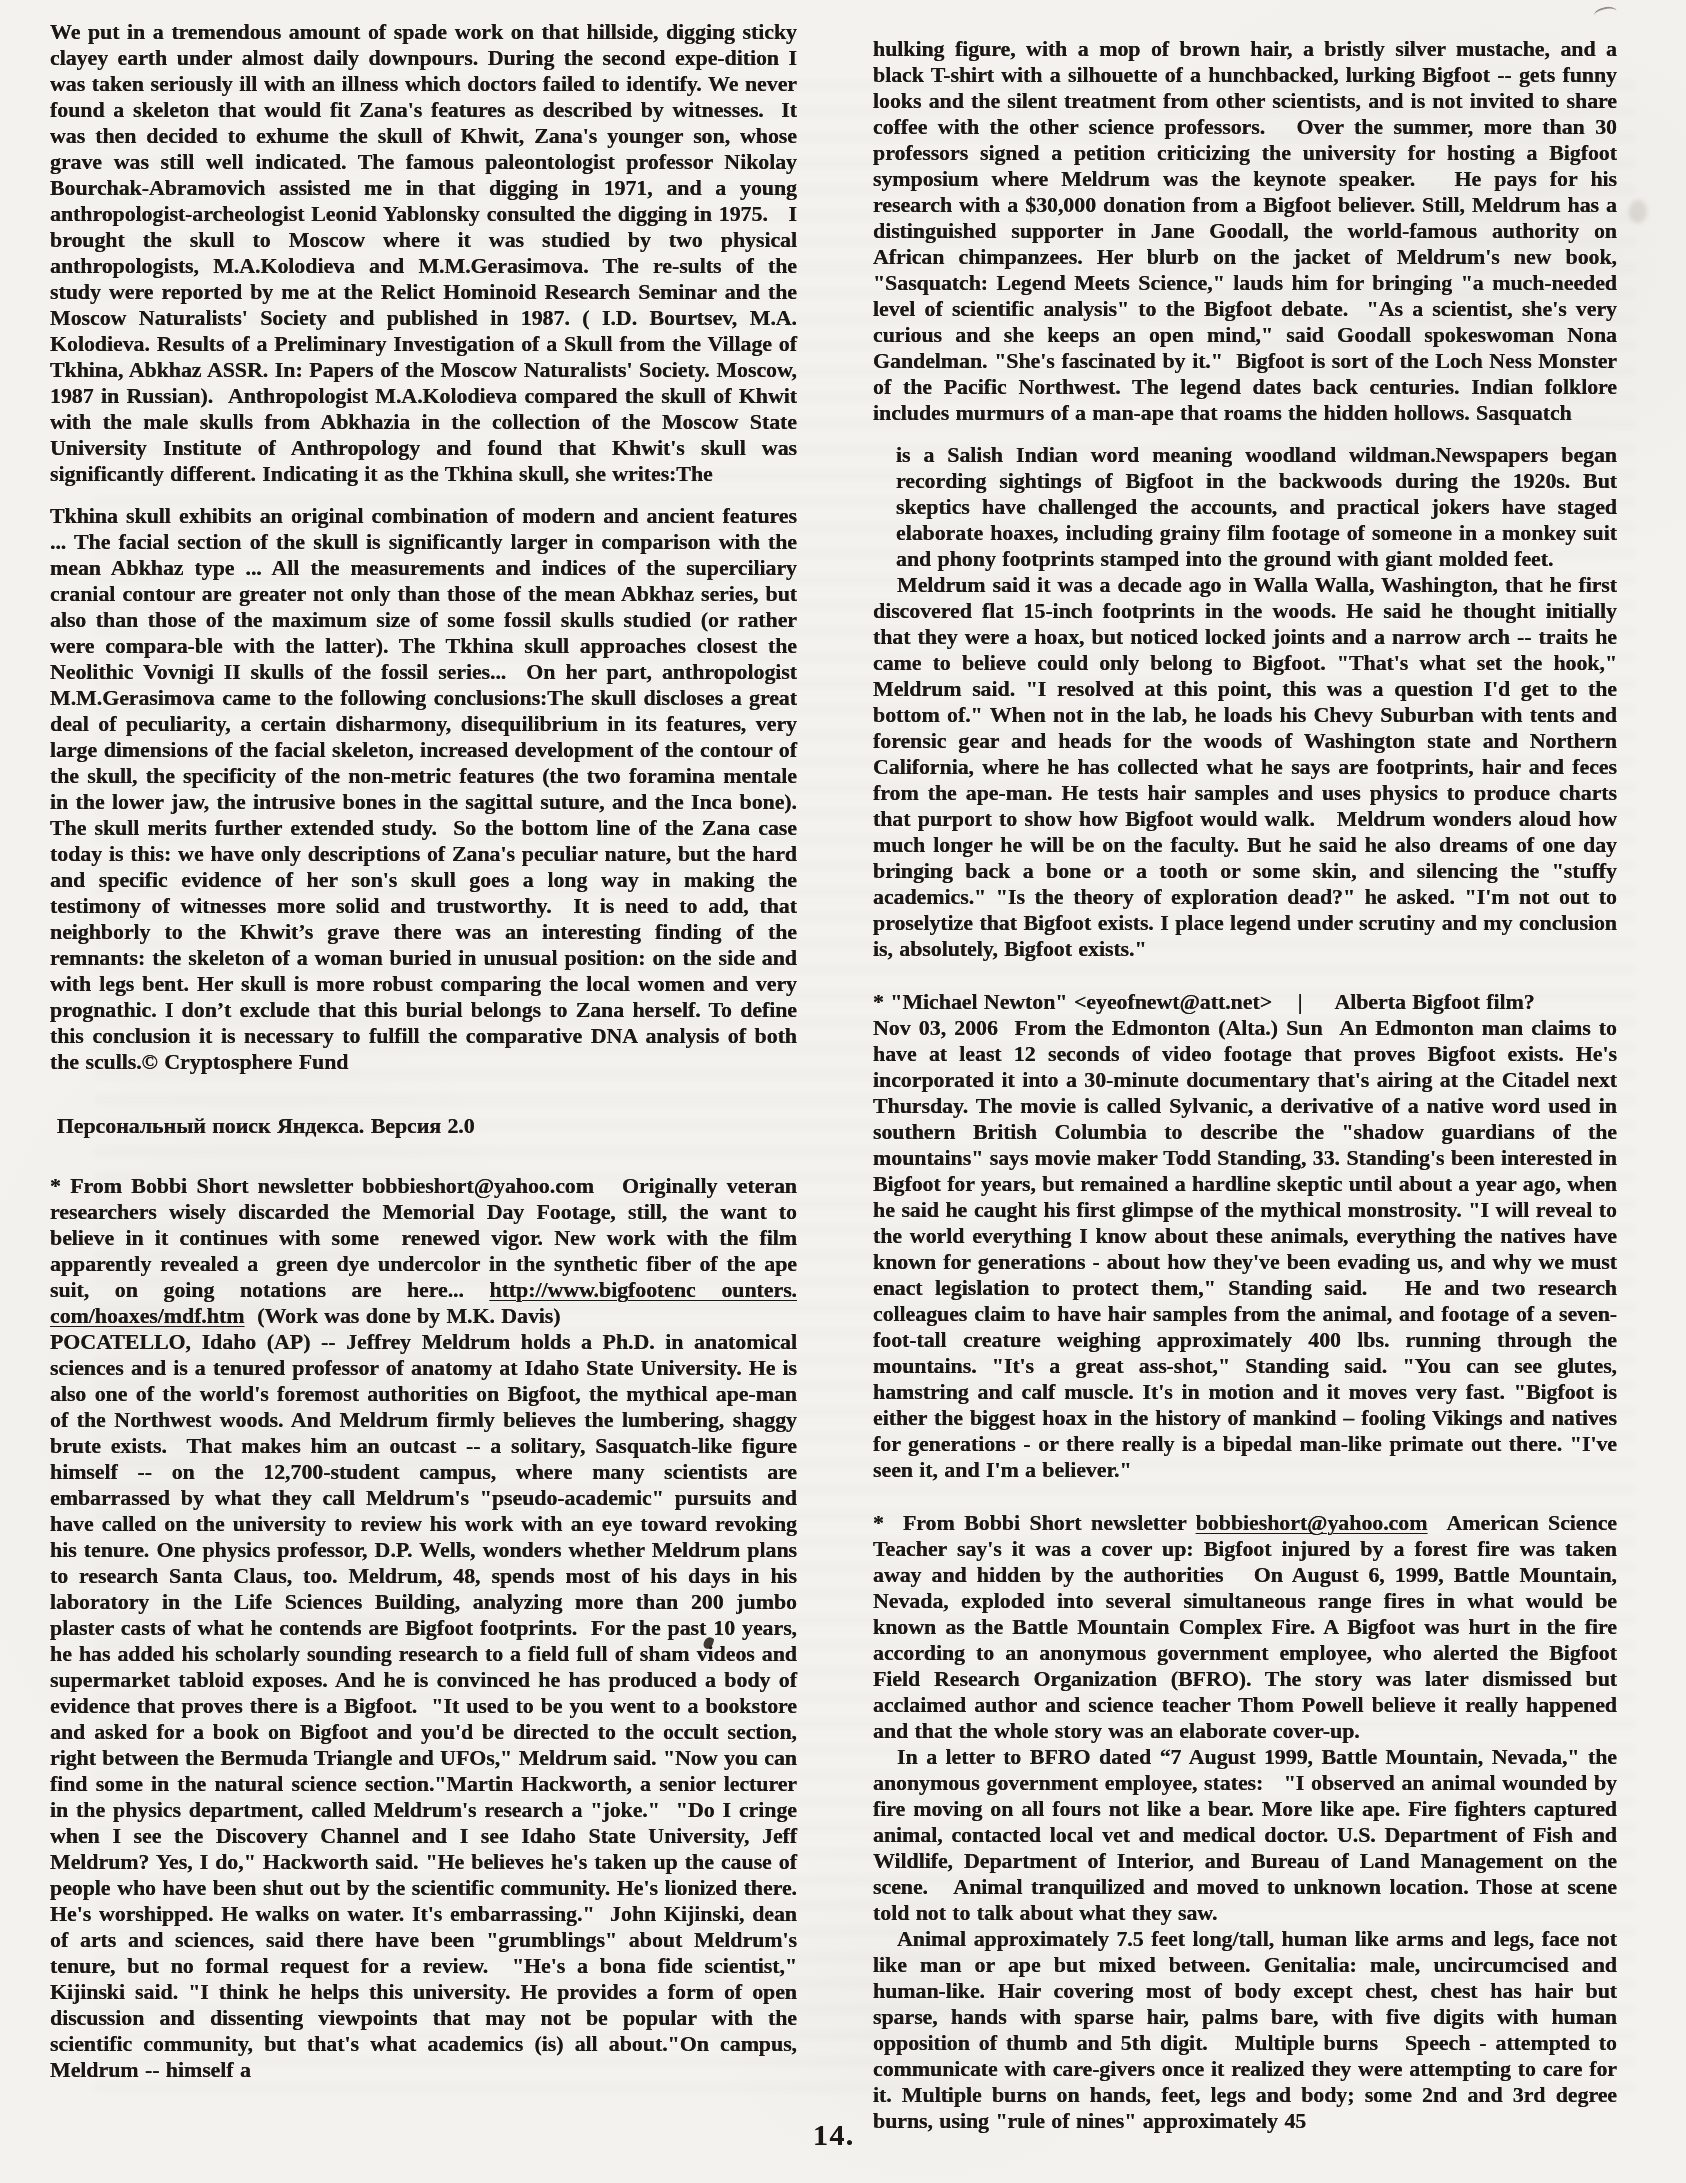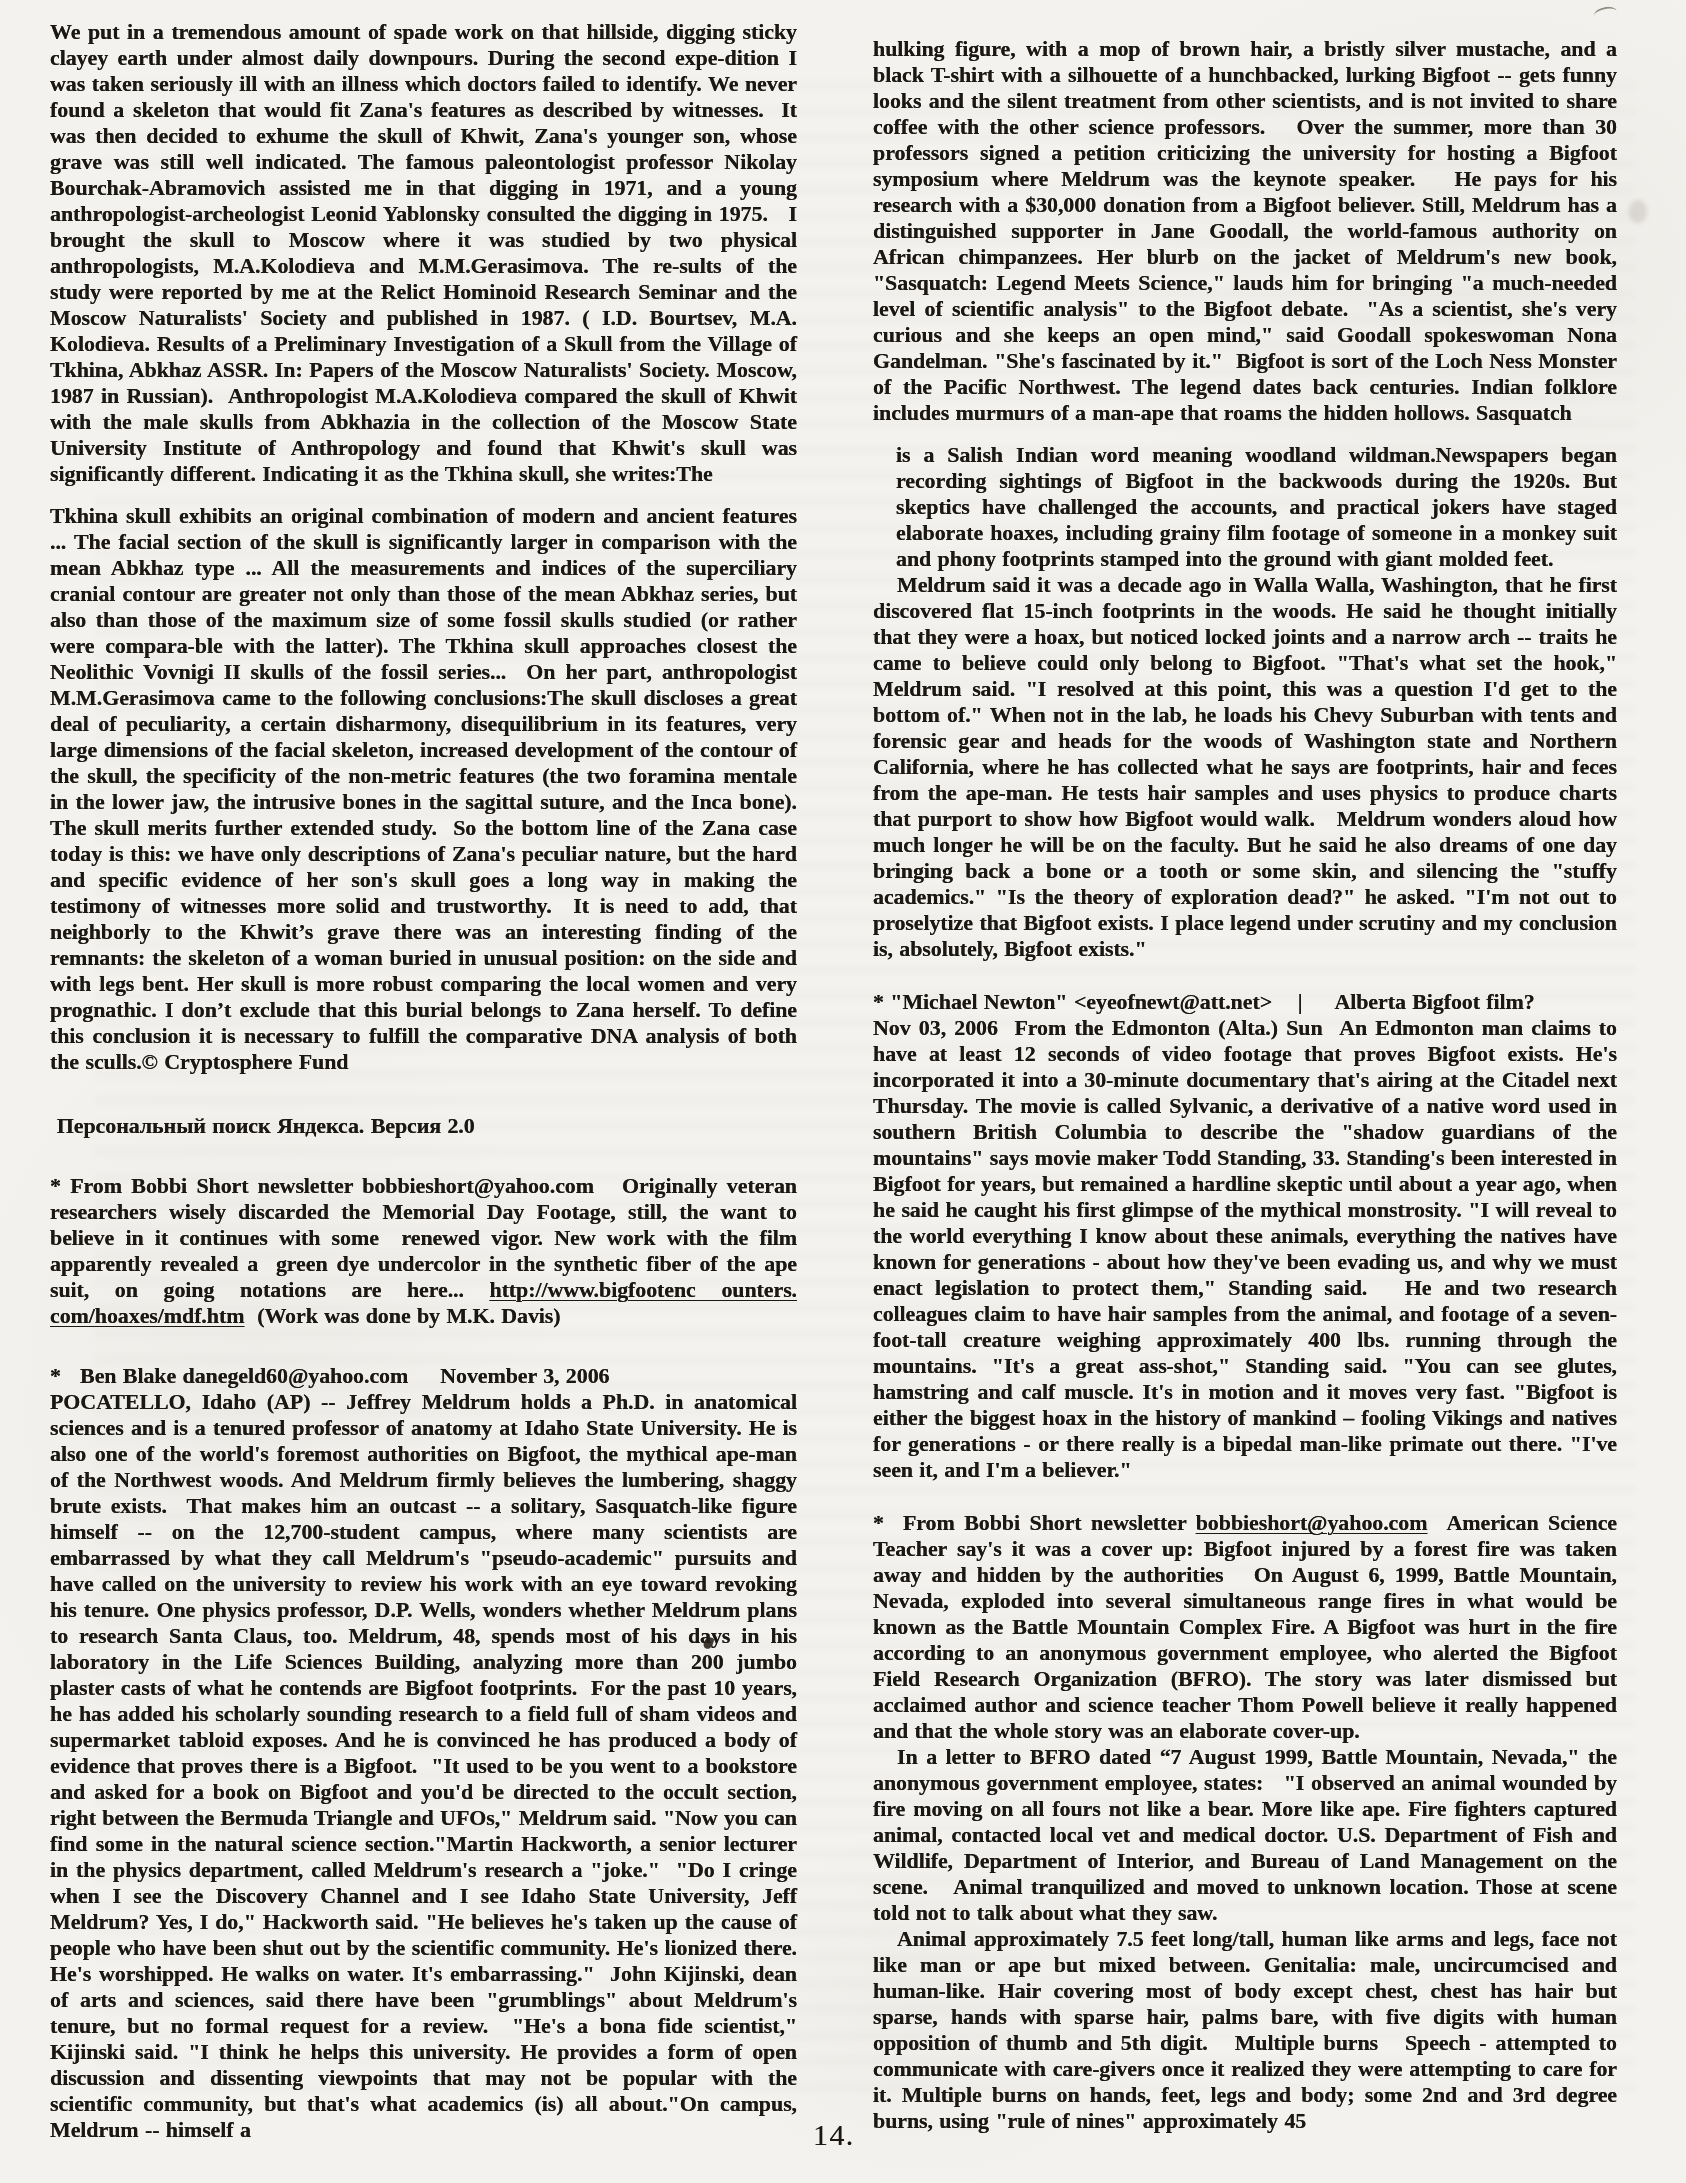--- a/index.html
+++ b/index.html
@@ -40,21 +40,21 @@
   .para{margin:0;padding:0;}
   .gap-sm{margin-top:16px;}
   .gap-md{margin-top:34px;}
   .gap-lg{margin-top:27px;}
   .indent-first{text-indent:24px;}
   .block-indent{padding-left:23px;}
   .nudge{padding-left:6.8px;margin-top:38px;}
   .underline{text-decoration:underline;text-decoration-thickness:1.4px;text-underline-offset:2.7px;}
   .page-number{
     position:absolute;left:813px;top:2118px;
-    font-size:30px;font-weight:400;letter-spacing:1.4px;
+    font-size:30px;font-weight:700;letter-spacing:1.4px;
     text-shadow:0 0 0.5px rgba(20,16,10,0.8);
   }
   .ink-speck{
     position:absolute;left:704px;top:1637px;width:8.8px;height:11.5px;
     background:#241f18;border-radius:60% 20% 55% 45%;
     transform:rotate(18deg);opacity:.88;
   }
   .corner-squiggle{
     position:absolute;left:1594px;top:6.8px;width:23px;height:10.8px;
     border-top:2px solid rgba(70,62,50,0.55);
@@ -73,21 +73,20 @@
 
 <div class="page">
 
   <div class="bleed"></div>
 
   <div class="col left">
     <p class="para">We put in a tremendous amount of spade work on that hillside, digging sticky clayey earth under almost daily downpours. During the second expe-dition I was taken seriously ill with an illness which doctors failed to identify. We never found a skeleton that would fit Zana's features as described by witnesses. &nbsp;It was then decided to exhume the skull of Khwit, Zana's younger son, whose grave was still well indicated. The famous paleontologist professor Nikolay Bourchak-Abramovich assisted me in that digging in 1971, and a young anthropologist-archeologist Leonid Yablonsky consulted the digging in 1975. &nbsp;&nbsp;I brought the skull to Moscow where it was studied by two physical anthropologists, M.A.Kolodieva and M.M.Gerasimova. The re-sults of the study were reported by me at the Relict Hominoid Research Seminar and the Moscow Naturalists' Society and published in 1987. ( I.D. Bourtsev, M.A. Kolodieva. Results of a Preliminary Investigation of a Skull from the Village of Tkhina, Abkhaz ASSR. In: Papers of the Moscow Naturalists' Society. Moscow, 1987 in Russian). &nbsp;Anthropologist M.A.Kolodieva compared the skull of Khwit with the male skulls from Abkhazia in the collection of the Moscow State University Institute of Anthropology and found that Khwit's skull was significantly different. Indicating it as the Tkhina skull, she writes:The</p>
     <p class="para gap-sm">Tkhina skull exhibits an original combination of modern and ancient features ... The facial section of the skull is significantly larger in comparison with the mean Abkhaz type ... All the measurements and indices of the superciliary cranial contour are greater not only than those of the mean Abkhaz series, but also than those of the maximum size of some fossil skulls studied (or rather were compara-ble with the latter). The Tkhina skull approaches closest the Neolithic Vovnigi II skulls of the fossil series... &nbsp;On her part, anthropologist M.M.Gerasimova came to the following conclusions:The skull discloses a great deal of peculiarity, a certain disharmony, disequilibrium in its features, very large dimensions of the facial skeleton, increased development of the contour of the skull, the specificity of the non-metric features (the two foramina mentale in the lower jaw, the intrusive bones in the sagittal suture, and the Inca bone). The skull merits further extended study. &nbsp;So the bottom line of the Zana case today is this: we have only descriptions of Zana's peculiar nature, but the hard and specific evidence of her son's skull goes a long way in making the testimony of witnesses more solid and trustworthy. &nbsp;It is need to add, that neighborly to the Khwit’s grave there was an interesting finding of the remnants: the skeleton of a woman buried in unusual position: on the side and with legs bent. Her skull is more robust comparing the local women and very prognathic. I don’t exclude that this burial belongs to Zana herself. To define this conclusion it is necessary to fulfill the comparative DNA analysis of both the sculls.© Cryptosphere Fund</p>
     <p class="para nudge">Персональный поиск Яндекса. Версия 2.0</p>
     <p class="para gap-md"><span>* From Bobbi Short newsletter bobbieshort@yahoo.com &nbsp;&nbsp;Originally veteran researchers wisely discarded the Memorial Day Footage, still, the want to believe in it continues with some &nbsp;renewed vigor. New work with the film apparently revealed a &nbsp;green dye undercolor in the synthetic fiber of the ape suit, on going notations are here... </span><span class="underline">http://www.bigfootenc ounters. com/hoaxes/mdf.htm</span><span> &nbsp;(Work was done by M.K. Davis)</span></p>
-    <p class="para gap-md">* &nbsp;&nbsp;Ben Blake danegeld60@yahoo.com &nbsp;&nbsp;&nbsp;&nbsp;November 3, 2006</p>
     <p class="para">POCATELLO, Idaho (AP) -- Jeffrey Meldrum holds a Ph.D. in anatomical sciences and is a tenured professor of anatomy at Idaho State University. He is also one of the world's foremost authorities on Bigfoot, the mythical ape-man of the Northwest woods. And Meldrum firmly believes the lumbering, shaggy brute exists. &nbsp;That makes him an outcast -- a solitary, Sasquatch-like figure himself -- on the 12,700-student campus, where many scientists are embarrassed by what they call Meldrum's "pseudo-academic" pursuits and have called on the university to review his work with an eye toward revoking his tenure. One physics professor, D.P. Wells, wonders whether Meldrum plans to research Santa Claus, too. Meldrum, 48, spends most of his days in his laboratory in the Life Sciences Building, analyzing more than 200 jumbo plaster casts of what he contends are Bigfoot footprints. &nbsp;For the past 10 years, he has added his scholarly sounding research to a field full of sham videos and supermarket tabloid exposes. And he is convinced he has produced a body of evidence that proves there is a Bigfoot. &nbsp;"It used to be you went to a bookstore and asked for a book on Bigfoot and you'd be directed to the occult section, right between the Bermuda Triangle and UFOs," Meldrum said. "Now you can find some in the natural science section."Martin Hackworth, a senior lecturer in the physics department, called Meldrum's research a "joke." &nbsp;"Do I cringe when I see the Discovery Channel and I see Idaho State University, Jeff Meldrum? Yes, I do," Hackworth said. "He believes he's taken up the cause of people who have been shut out by the scientific community. He's lionized there. He's worshipped. He walks on water. It's embarrassing." &nbsp;John Kijinski, dean of arts and sciences, said there have been "grumblings" about Meldrum's tenure, but no formal request for a review. &nbsp;"He's a bona fide scientist," Kijinski said. "I think he helps this university. He provides a form of open discussion and dissenting viewpoints that may not be popular with the scientific community, but that's what academics (is) all about."On campus, Meldrum -- himself a</p>
   </div>
 
   <div class="col right">
     <p class="para">hulking figure, with a mop of brown hair, a bristly silver mustache, and a black T-shirt with a silhouette of a hunchbacked, lurking Bigfoot -- gets funny looks and the silent treatment from other scientists, and is not invited to share coffee with the other science professors. &nbsp;&nbsp;Over the summer, more than 30 professors signed a petition criticizing the university for hosting a Bigfoot symposium where Meldrum was the keynote speaker. &nbsp;&nbsp;He pays for his research with a $30,000 donation from a Bigfoot believer. Still, Meldrum has a distinguished supporter in Jane Goodall, the world-famous authority on African chimpanzees. Her blurb on the jacket of Meldrum's new book, "Sasquatch: Legend Meets Science," lauds him for bringing "a much-needed level of scientific analysis" to the Bigfoot debate. &nbsp;"As a scientist, she's very curious and she keeps an open mind," said Goodall spokeswoman Nona Gandelman. "She's fascinated by it." &nbsp;Bigfoot is sort of the Loch Ness Monster of the Pacific Northwest. The legend dates back centuries. Indian folklore includes murmurs of a man-ape that roams the hidden hollows. Sasquatch</p>
     <p class="para gap-sm block-indent">is a Salish Indian word meaning woodland wildman.Newspapers began recording sightings of Bigfoot in the backwoods during the 1920s. But skeptics have challenged the accounts, and practical jokers have staged elaborate hoaxes, including grainy film footage of someone in a monkey suit and phony footprints stamped into the ground with giant molded feet.</p>
     <p class="para indent-first">Meldrum said it was a decade ago in Walla Walla, Washington, that he first discovered flat 15-inch footprints in the woods. He said he thought initially that they were a hoax, but noticed locked joints and a narrow arch -- traits he came to believe could only belong to Bigfoot. "That's what set the hook," Meldrum said. "I resolved at this point, this was a question I'd get to the bottom of." When not in the lab, he loads his Chevy Suburban with tents and forensic gear and heads for the woods of Washington state and Northern California, where he has collected what he says are footprints, hair and feces from the ape-man. He tests hair samples and uses physics to produce charts that purport to show how Bigfoot would walk. &nbsp;&nbsp;Meldrum wonders aloud how much longer he will be on the faculty. But he said he also dreams of one day bringing back a bone or a tooth or some skin, and silencing the "stuffy academics." "Is the theory of exploration dead?" he asked. "I'm not out to proselytize that Bigfoot exists. I place legend under scrutiny and my conclusion is, absolutely, Bigfoot exists."</p>
     <p class="para gap-lg">* "Michael Newton" &lt;eyeofnewt@att.net&gt; &nbsp;&nbsp;&nbsp;| &nbsp;&nbsp;&nbsp;&nbsp;Alberta Bigfoot film?</p>
     <p class="para">Nov 03, 2006 &nbsp;From the Edmonton (Alta.) Sun &nbsp;An Edmonton man claims to have at least 12 seconds of video footage that proves Bigfoot exists. He's incorporated it into a 30-minute documentary that's airing at the Citadel next Thursday. The movie is called Sylvanic, a derivative of a native word used in southern British Columbia to describe the "shadow guardians of the mountains" says movie maker Todd Standing, 33. Standing's been interested in Bigfoot for years, but remained a hardline skeptic until about a year ago, when he said he caught his first glimpse of the mythical monstrosity. "I will reveal to the world everything I know about these animals, everything the natives have known for generations - about how they've been evading us, and why we must enact legislation to protect them," Standing said. &nbsp;&nbsp;He and two research colleagues claim to have hair samples from the animal, and footage of a seven-foot-tall creature weighing approximately 400 lbs. running through the mountains. "It's a great ass-shot," Standing said. "You can see glutes, hamstring and calf muscle. It's in motion and it moves very fast. "Bigfoot is either the biggest hoax in the history of mankind – fooling Vikings and natives for generations - or there really is a bipedal man-like primate out there. "I've seen it, and I'm a believer."</p>
     <p class="para gap-lg"><span>* &nbsp;From Bobbi Short newsletter </span><span class="underline">bobbieshort@yahoo.com</span><span> &nbsp;American Science Teacher say's it was a cover up: Bigfoot injured by a forest fire was taken away and hidden by the authorities &nbsp;&nbsp;On August 6, 1999, Battle Mountain, Nevada, exploded into several simultaneous range fires in what would be known as the Battle Mountain Complex Fire. A Bigfoot was hurt in the fire according to an anonymous government employee, who alerted the Bigfoot Field Research Organization (BFRO). The story was later dismissed but acclaimed author and science teacher Thom Powell believe it really happened and that the whole story was an elaborate cover-up.</span></p>

